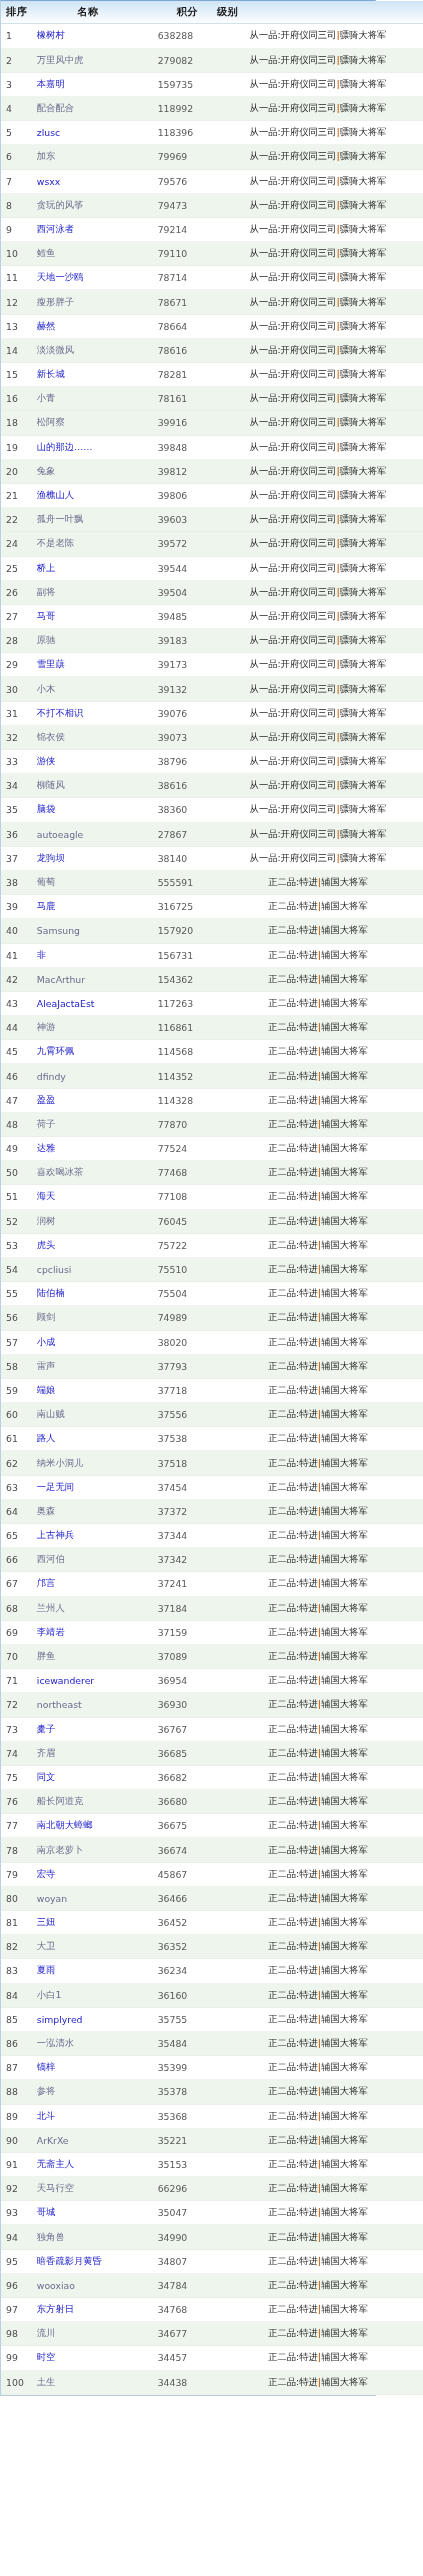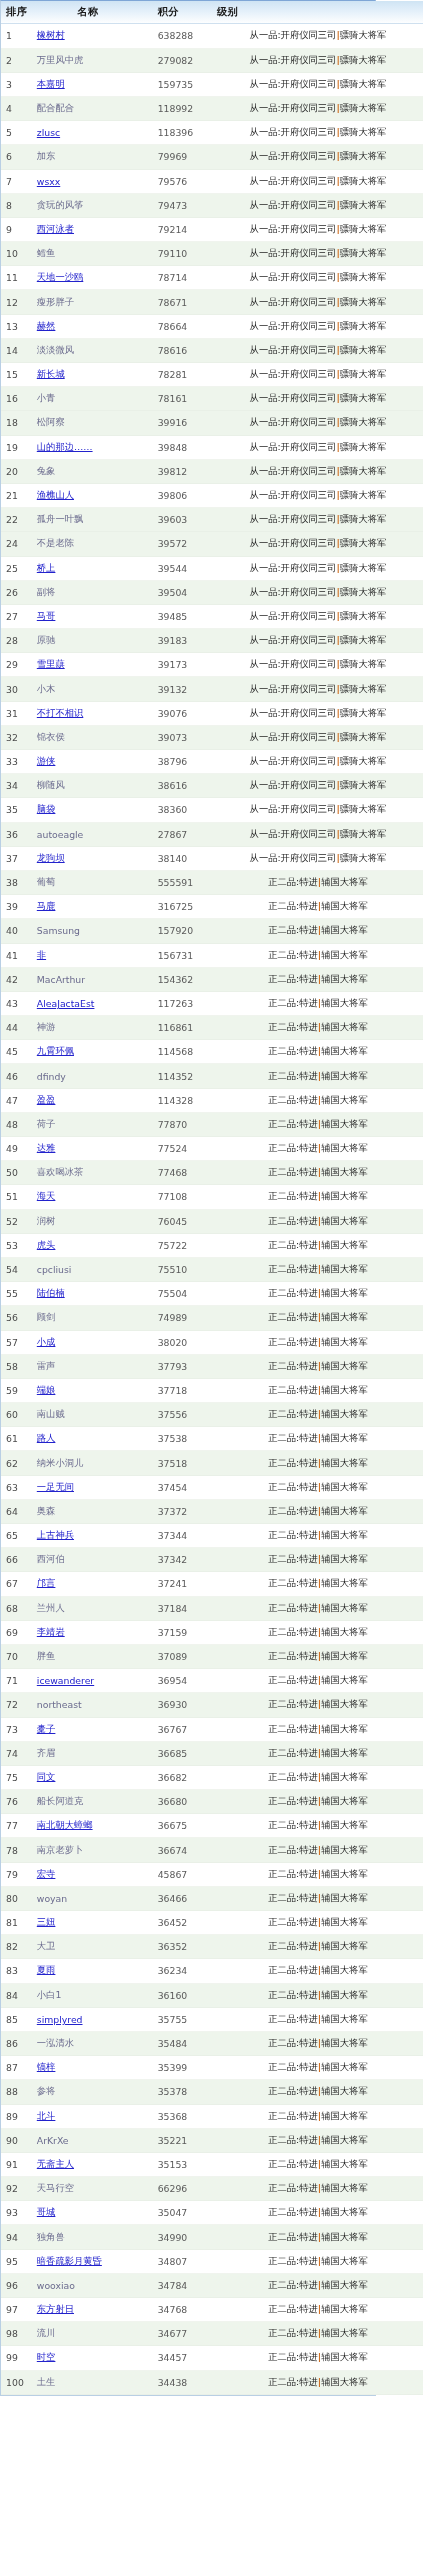--- a/index.html
+++ b/index.html
@@ -38,21 +38,21 @@
     font-weight: bold;
     color: #1a1a1a;
     padding: 4.2px 0 4.2px 0;
     text-align: center;
     border-bottom: 0.8px solid #cfe0ef;
     white-space: nowrap;
     letter-spacing: 0.4px;
   }
   thead th.th-rank { text-align: left; padding-left: 5.1px; }
   thead th.th-name { text-align: center; padding-left: 6.8px; }
-  thead th.th-score { text-align: left; padding-left: 18.7px; }
+  thead th.th-score { text-align: center; padding-left: 18.7px; }
   thead th.th-level { text-align: left; }
 
   tbody tr.row-odd  { background: #ffffff; }
   tbody tr.row-even { background: #eef5ec; }
 
   tbody td {
     font-size: 9.3px;
     padding: 5.1px 0 5.1px 0;
     border-bottom: 0.8px solid #e9f0e7;
     white-space: nowrap;
@@ -69,21 +69,21 @@
   tbody tr.row-even td.cell-rank { color: #4b4b4b; }
 
   td.cell-name {
     padding-left: 6.8px;
     text-align: left;
   }
   td.cell-name .name-link {
     text-decoration: none;
     cursor: pointer;
   }
-  tbody tr.row-odd td.cell-name .name-link { color: #2222cc; text-decoration: underline; }
+  tbody tr.row-odd td.cell-name .name-link { color: #2222cc; }
   tbody tr.row-even td.cell-name .name-link { color: #6b6b8e; }
 
   td.cell-score {
     padding-left: 18.7px;
     color: #5a5a5a;
     text-align: left;
     font-variant-numeric: tabular-nums;
   }
   td.cell-level {
     text-align: center;

